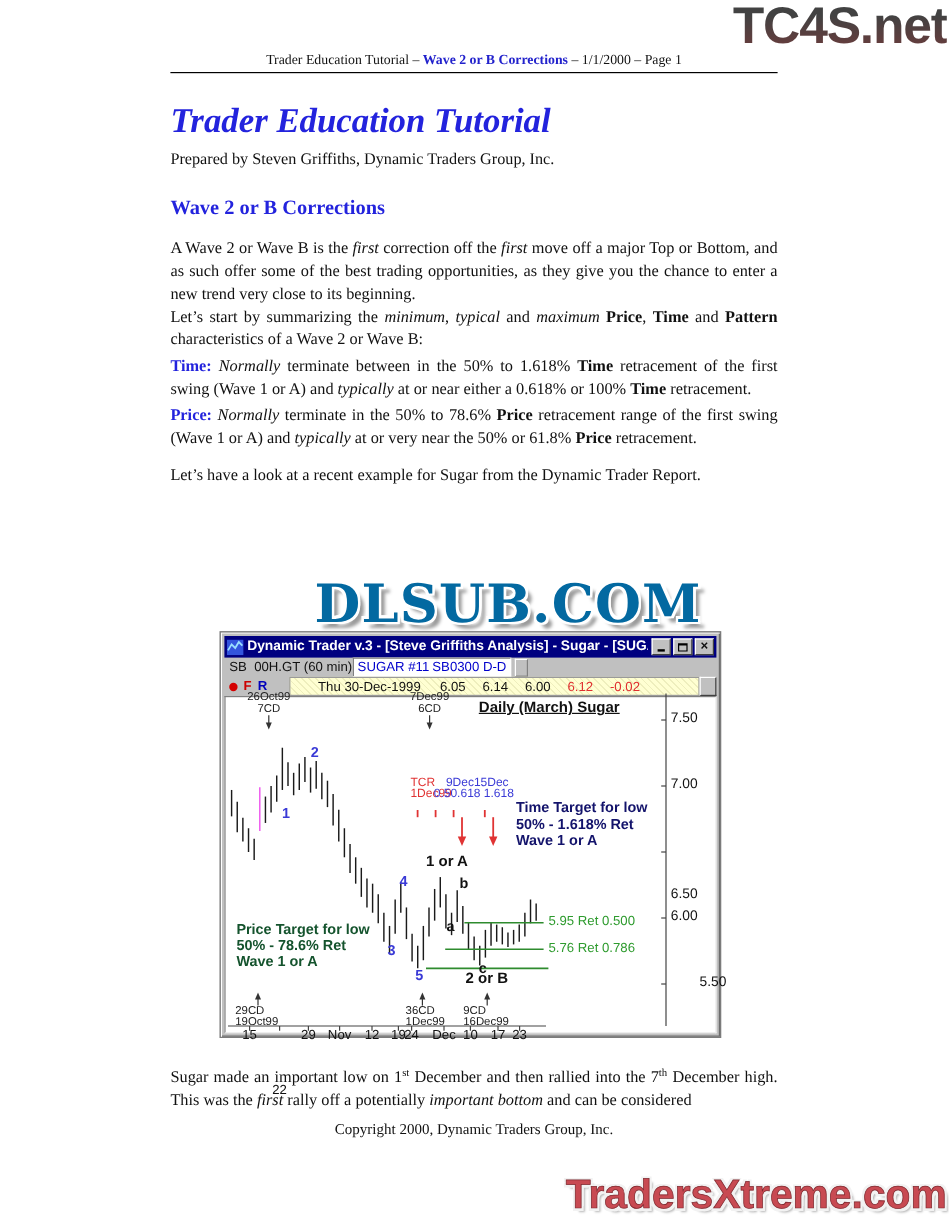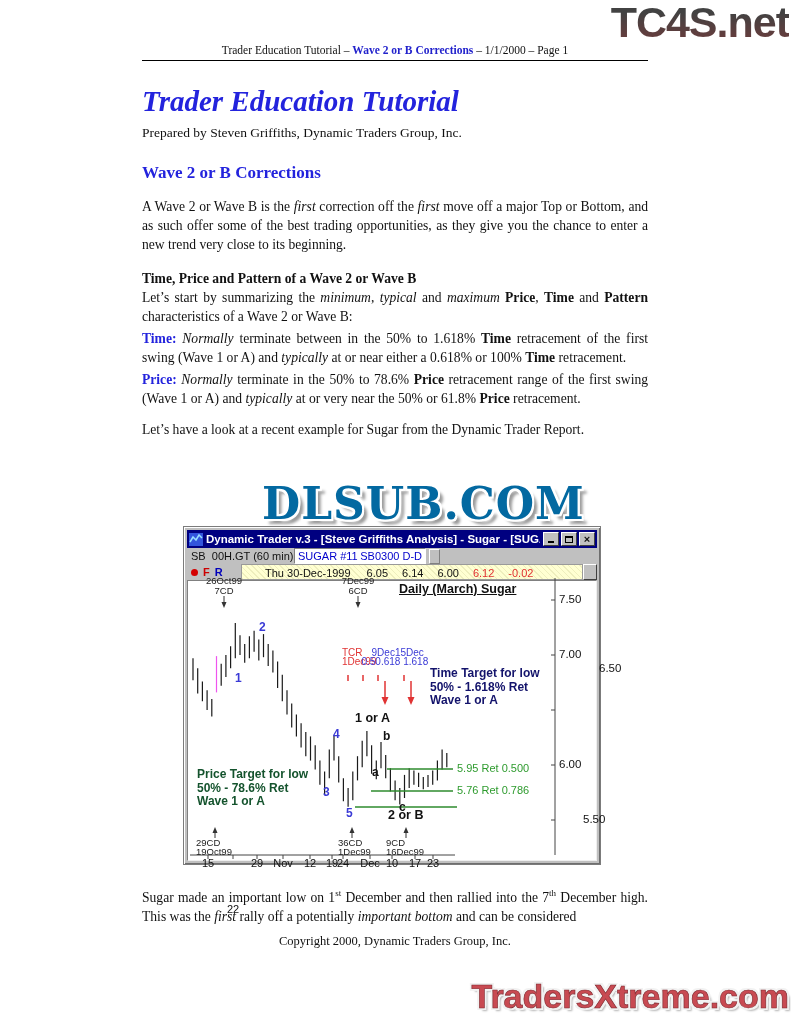--- a/index.html
+++ b/index.html
@@ -98,21 +98,20 @@
 
   <div class="tc4s">TC4S.net</div>
 
   <div class="content">
     <div class="hdr"><span>Trader Education Tutorial – </span><span class="hdr-hl">Wave 2 or B Corrections</span><span> – 1/1/2000 – Page 1</span></div>
     <div class="rule"></div>
     <h1 class="title">Trader Education Tutorial</h1>
     <div class="prepared">Prepared by Steven Griffiths, Dynamic Traders Group, Inc.</div>
     <h2 class="section">Wave 2 or B Corrections</h2>
     <p class="body j mt14"><span>A Wave 2 or Wave B is the </span><span class="r-i">first</span><span> correction off the </span><span class="r-i">first</span><span> move off a major Top or Bottom, and as such offer some of the best trading opportunities, as they give you the chance to enter a new trend very close to its beginning.</span></p>
-    <div class="subhead">Time, Price and Pattern of a Wave 2 or Wave B</div>
     <p class="body j"><span>Let’s start by summarizing the </span><span class="r-i">minimum</span><span>, </span><span class="r-i">typical</span><span> and </span><span class="r-i">maximum</span><span> </span><span class="r-b">Price</span><span>, </span><span class="r-b">Time</span><span> and </span><span class="r-b">Pattern</span><span> characteristics of a Wave 2 or Wave B:</span></p>
     <p class="body j mt3"><span class="r-bb">Time:</span><span>  </span><span class="r-i">Normally</span><span> terminate between in the 50% to 1.618% </span><span class="r-b">Time</span><span> retracement of the first swing (Wave 1 or A) and </span><span class="r-i">typically</span><span> at or near either a 0.618% or 100% </span><span class="r-b">Time</span><span> retracement.</span></p>
     <p class="body j mt3"><span class="r-bb">Price:</span><span>  </span><span class="r-i">Normally</span><span> terminate in the 50% to 78.6% </span><span class="r-b">Price</span><span> retracement range of the first swing (Wave 1 or A) and </span><span class="r-i">typically</span><span> at or very near the 50% or 61.8% </span><span class="r-b">Price</span><span> retracement.</span></p>
     <p class="body mt12"><span>Let’s have a look at a recent example for Sugar from the Dynamic Trader Report.</span></p>
   </div>
 
   <div class="stamp">DLSUB.COM</div>
 
   <div class="win">
     <div class="tbar">
@@ -269,21 +268,21 @@
       <div>50% - 1.618% Ret</div>
       <div>Wave 1 or A</div>
     </div>
     <div class="ptgt">
       <div>Price Target for low</div>
       <div>50% - 78.6% Ret</div>
       <div>Wave 1 or A</div>
     </div>
   <div class="clab ylab" style="left: 559px; top: 593px;">7.50</div>
       <div class="clab ylab" style="left: 559px; top: 648px;">7.00</div>
-      <div class="clab ylab" style="left: 559px; top: 662px; margin-left: 40px;">6.50</div>
+      <div class="clab ylab" style="left: 559px; top: 739px;">6.50</div>
       <div class="clab ylab" style="left: 559px; top: 758px;">6.00</div>
       <div class="clab ylab" style="left: 559px; top: 813px; margin-left: 24px;">5.50</div>
       <div class="clab xlab" style="left: 208px; top: 857px; transform: translateX(-50%);">15</div>
       <div class="clab xlab" style="left: 233px; top: 903px; transform: translateX(-50%);">22</div>
       <div class="clab xlab" style="left: 257px; top: 857px; transform: translateX(-50%);">29</div>
       <div class="clab xlab" style="left: 283px; top: 857px; transform: translateX(-50%);">Nov</div>
       <div class="clab xlab" style="left: 310px; top: 857px; transform: translateX(-50%);">12</div>
       <div class="clab xlab" style="left: 332px; top: 857px; transform: translateX(-50%);">19</div>
       <div class="clab xlab" style="left: 343px; top: 857px; transform: translateX(-50%);">24</div>
       <div class="clab xlab" style="left: 370px; top: 857px; transform: translateX(-50%);">Dec</div>

